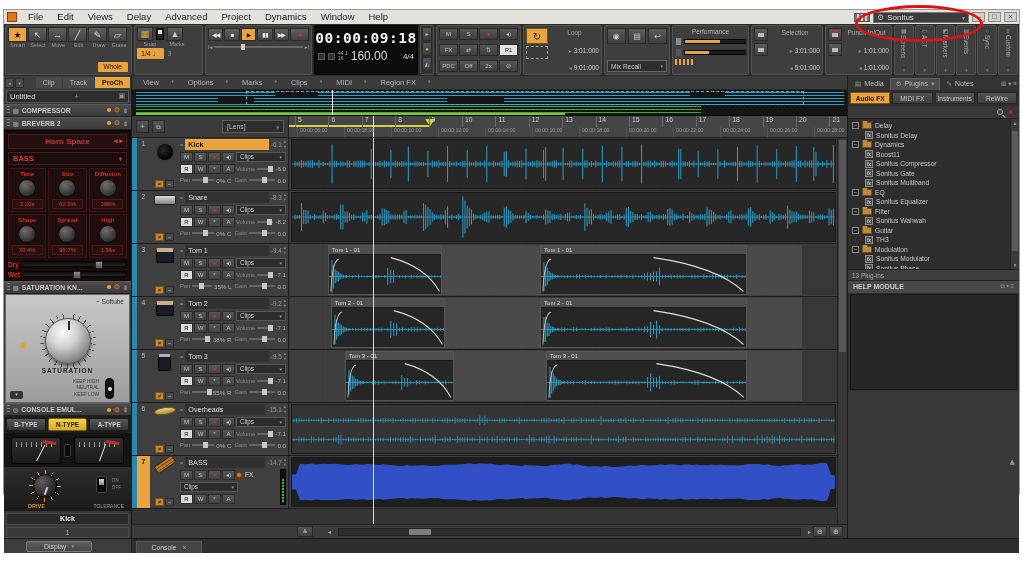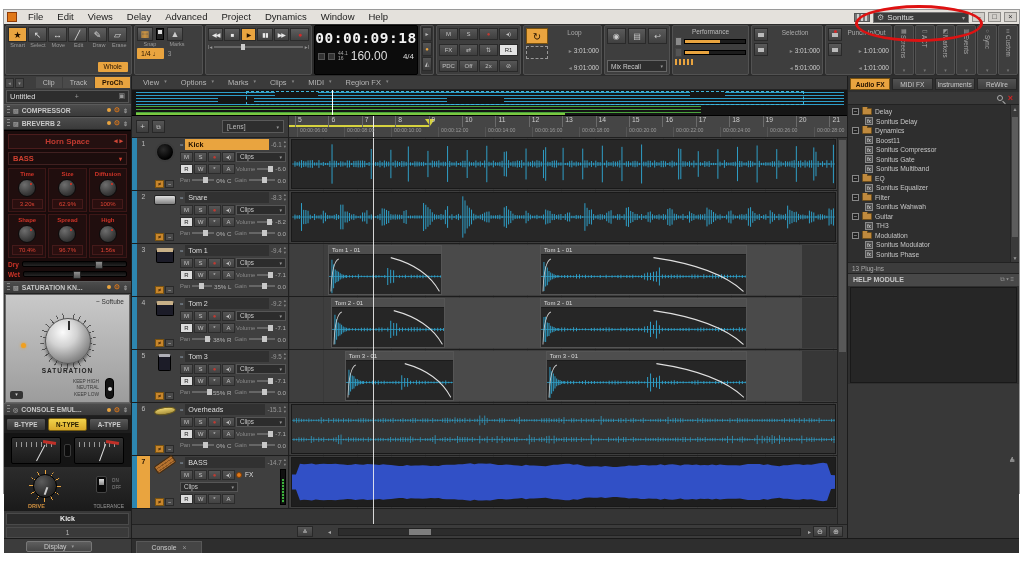--- a/index.html
+++ b/index.html
@@ -140,21 +140,21 @@
 .drvlbl{position:absolute;left:24px;top:36px;font-size:5.5px;color:#cf9040;font-weight:bold}
 .tolsw{position:absolute;right:24px;top:9px;width:11px;height:17px;background:#0a0a0a;border:1px solid #444;border-radius:2px}
 .tolsw::after{content:"";position:absolute;left:2px;top:2px;width:5px;height:6px;background:linear-gradient(#ddd,#888)}
 .onoff{position:absolute;right:10px;top:10px;font-size:4.6px;color:#8a8a8a;line-height:7px;text-align:left}
 .tollbl{position:absolute;right:7px;top:36px;font-size:5px;color:#999}
 .kickbar{height:12px;background:#2a2a2a;border:1px solid #4a4a4a;margin:2px 2px 0;color:#ececec;font-size:7px;font-weight:bold;text-align:center;line-height:10px}
 .onebar{height:11px;background:#3a3a3a;border:1px solid #4a4a4a;margin:2px 2px 0;color:#bbb;font-size:6.5px;text-align:center;line-height:9px}
 
 .tv{flex:1;display:flex;flex-direction:column;min-width:0;background:#3a3a3a}
 .tv-menu{height:14px;background:#3b3b3b;border-bottom:1px solid #242424;display:flex;align-items:center;color:#b5b5b5;font-size:7.5px;padding-left:4px}
-.tvmi{padding:0 7px;display:flex;gap:5px;}
+.tvmi{padding:0 7px;display:flex;gap:12px;}
 .tvmi .car{font-size:5px;color:#888}
 .nav{height:26px;background:#151515;position:relative;overflow:hidden;border-bottom:1px solid #000}
 .nav-teal{position:absolute;left:4px;right:3px;top:2px;height:13px;background:repeating-linear-gradient(180deg,#2d9dc8 0 1px,transparent 1px 3px)}
 .nav-green{position:absolute;left:4px;width:79%;top:16px;height:7px;background:repeating-linear-gradient(180deg,#49a33c 0 1px,transparent 1px 3px)}
 .nav-green2{position:absolute;left:4px;width:60%;top:23px;height:2px;background:#7cc742}
 .ngap{position:absolute;background:#151515}
 .nav-sel{position:absolute;left:16%;width:78%;top:1px;height:14px;border:1px dashed #3fb5d8}
 .nav-ph{position:absolute;left:28%;top:0;bottom:0;width:1px;background:#fff}
 .band{height:22px;display:flex;border-bottom:1px solid #202020;background:#3b3b3b}
 .band-left{width:157px;display:flex;align-items:center;gap:3px;padding:0 4px;border-right:1px solid #222;flex:none}
@@ -1255,20 +1255,36 @@
         <span class="htrack">
             <i></i>
           </span>
         <span class="harr" style="right:36px">▸</span>
         <span class="zbtn" style="right:20px">⊖</span>
         <span class="zbtn" style="right:4px">⊕</span>
       </div>
     </div>
 
     <div class="br">
+      <div class="br-tabs" id="brtabs">
+          <div class="brtab">
+            <span class="ti">▤</span>
+            <span>Media</span>
+          </div>
+          <div class="brtab active">
+            <span class="ti">⚙</span>
+            <span>Plugins</span>
+            <span class="ti">▾</span>
+          </div>
+          <div class="brtab">
+            <span class="ti">✎</span>
+            <span>Notes</span>
+          </div>
+          <div class="br-ticons">⊞ ▾ ≡</div>
+        </div>
       <div class="br-sub" id="brsubs">
           <span class="sub active">Audio FX</span>
           <span class="sub">MIDI FX</span>
           <span class="sub">Instruments</span>
           <span class="sub">ReWire</span>
         </div>
       <div class="br-search">
         <span class="mag"></span>
         <span class="redx">×</span>
       </div>

